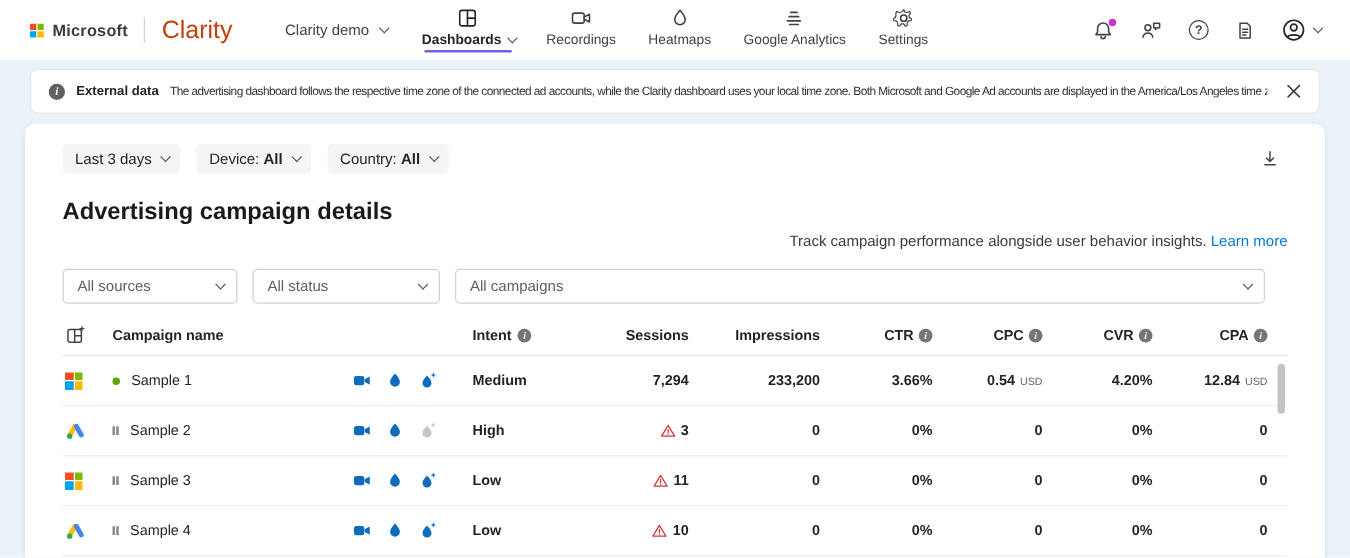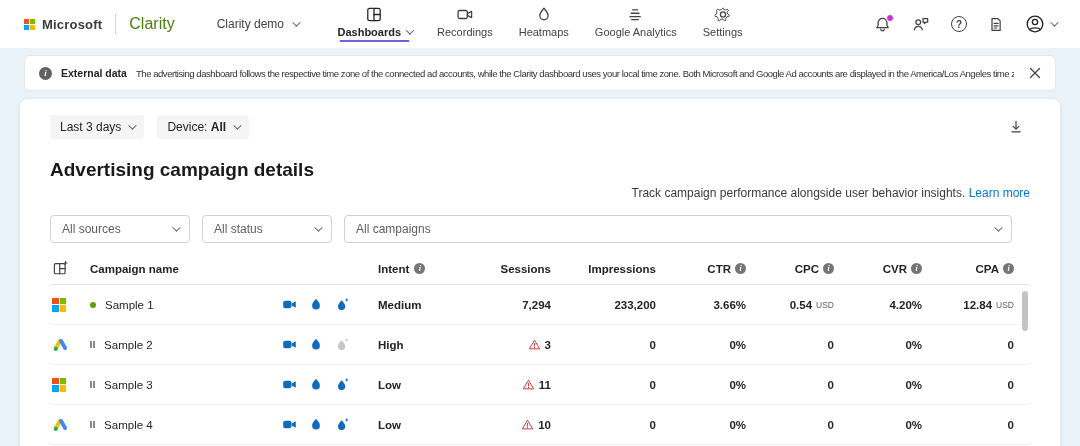--- a/index.html
+++ b/index.html
@@ -8,21 +8,21 @@
 
   
   .topbar { height:48px; background:#fff; display:flex; align-items:center; padding:16px 24px; position:relative; }
   .brand { display:flex; align-items:center; }
   .mslogo { display:grid; grid-template-columns:5px 5px; grid-template-rows:5px 5px; gap:1px; margin-right:7px; }
   .mslogo i { display:block; }
   .mslogo i:nth-child(1){background:#f25022}.mslogo i:nth-child(2){background:#7fba00}
   .mslogo i:nth-child(3){background:#00a4ef}.mslogo i:nth-child(4){background:#ffb900}
   .ms-word { font-size:13px; font-weight:bold; color:#3c3c3c; letter-spacing:.2px; }
   .brand-divider { width:1px; height:20px; background:#d1d1d1; margin:0 13px; }
-  .product { font-size:16px; color:#4d7c0f; }
+  .product { font-size:20px; color:#c2410c; }
   .project { display:flex; align-items:center; gap:8px; margin-left:42px; font-size:12px; color:#424242; cursor:pointer; }
   .chev { width:6px; height:6px; border-right:1.4px solid #616161; border-bottom:1.4px solid #616161; transform:rotate(45deg) translateY(-2px); display:inline-block; }
 
   .nav { position:absolute; left:50%; transform:translateX(-50%); display:flex; gap:26px; }
   .nav-item { display:flex; flex-direction:column; align-items:center; gap:3px; font-size:11px; color:#424242; cursor:pointer; padding-bottom:4px; position:relative; }
   .nav-item .lbl-row { display:flex; align-items:center; gap:4px; }
   .nav-item.active .lbl-row { font-weight:bold; color:#242424; }
   .nav-item.active::after { content:""; position:absolute; bottom:0; left:2px; right:2px; height:2.5px; border-radius:2px; background:#6e62e0; }
   .nav-item svg { display:block; }
 
@@ -46,21 +46,21 @@
   .chip { background:#f5f5f5; border-radius:4px; padding:5px 10px; font-size:12px; color:#242424; display:flex; align-items:center; gap:7px; cursor:pointer; }
   .chip b { font-weight:bold; }
   .dl-btn { margin-left:auto; margin-right:6px; cursor:pointer; display:flex; }
 
   .sec-title { margin-top:20px; font-size:19px; font-weight:bold; color:#1b1a19; }
   .sec-sub { margin-top:5px; font-size:12px; color:#3b3a39;text-align:right; }
   .sec-sub a { color:#0078d4; text-decoration:none; cursor:pointer; }
 
   .controls { margin-top:15px; display:flex; align-items:center; gap:12px; }
   .select { height:28px; border:1px solid #d1d1d1; border-radius:4px; display:flex; align-items:center; justify-content:space-between; padding:0 11px; font-size:12px; color:#605e5c; background:#fff; cursor:pointer; }
-  .sel-sources { width:140px; } .sel-status { width:130px; } .sel-campaigns { flex:1; margin-right:18px; }
+  .sel-sources { width:140px; } .sel-status { width:150px; } .sel-campaigns { flex:1; margin-right:18px; }
   .manage-btn { height:29px; border:1px solid #0f6cbd; border-radius:4px; background:#fff; color:#0f6cbd; font-size:12px; font-weight:bold; display:flex; align-items:center; gap:7px; padding:0 12px; cursor:pointer; white-space:nowrap; }
 
   
   .table { margin-top:10px; position:relative; }
   .trow { display:grid; grid-template-columns:40px 1fr 84px 90px 95px 105px 90px 88px 88px 92px; align-items:center; padding-right:16px; border-bottom:1px solid #f1f0ef; height:40px; }
   .thead { height:32px; border-bottom:1px solid #e6e5e4; }
   .thead .cell { font-size:11.5px; font-weight:bold; color:#242424; }
   .cell { font-size:11.5px; color:#242424; }
   .c-intent { padding-left:12px; display:flex; align-items:center; gap:5px; font-weight:bold; }
   .num { display:flex; justify-content:flex-end; align-items:center; gap:4px; font-weight:bold; }
@@ -203,20 +203,24 @@
 
   <div class="chips-row">
     <div class="chip">
       <span>Last 3 days</span>
       <span class="chev"></span>
     </div>
     <div class="chip">
       <span><span>Device:</span> <b>All</b></span>
       <span class="chev"></span>
     </div>
+    <div class="chip">
+      <span><span>Country:</span> <b>All</b></span>
+      <span class="chev"></span>
+    </div>
     <div class="dl-btn">
       <svg width="16" height="16" viewBox="0 0 20 20" fill="none" stroke="#424242" stroke-width="1.5" stroke-linecap="round" stroke-linejoin="round">
           <path d="M10 3v9"></path>
           <path d="M6.5 9.2 10 12.7l3.5-3.5"></path>
           <line x1="4.8" y1="16" x2="15.2" y2="16"></line>
         </svg>
     </div>
   </div>
 
   <div class="sec-title">Advertising campaign details</div>

